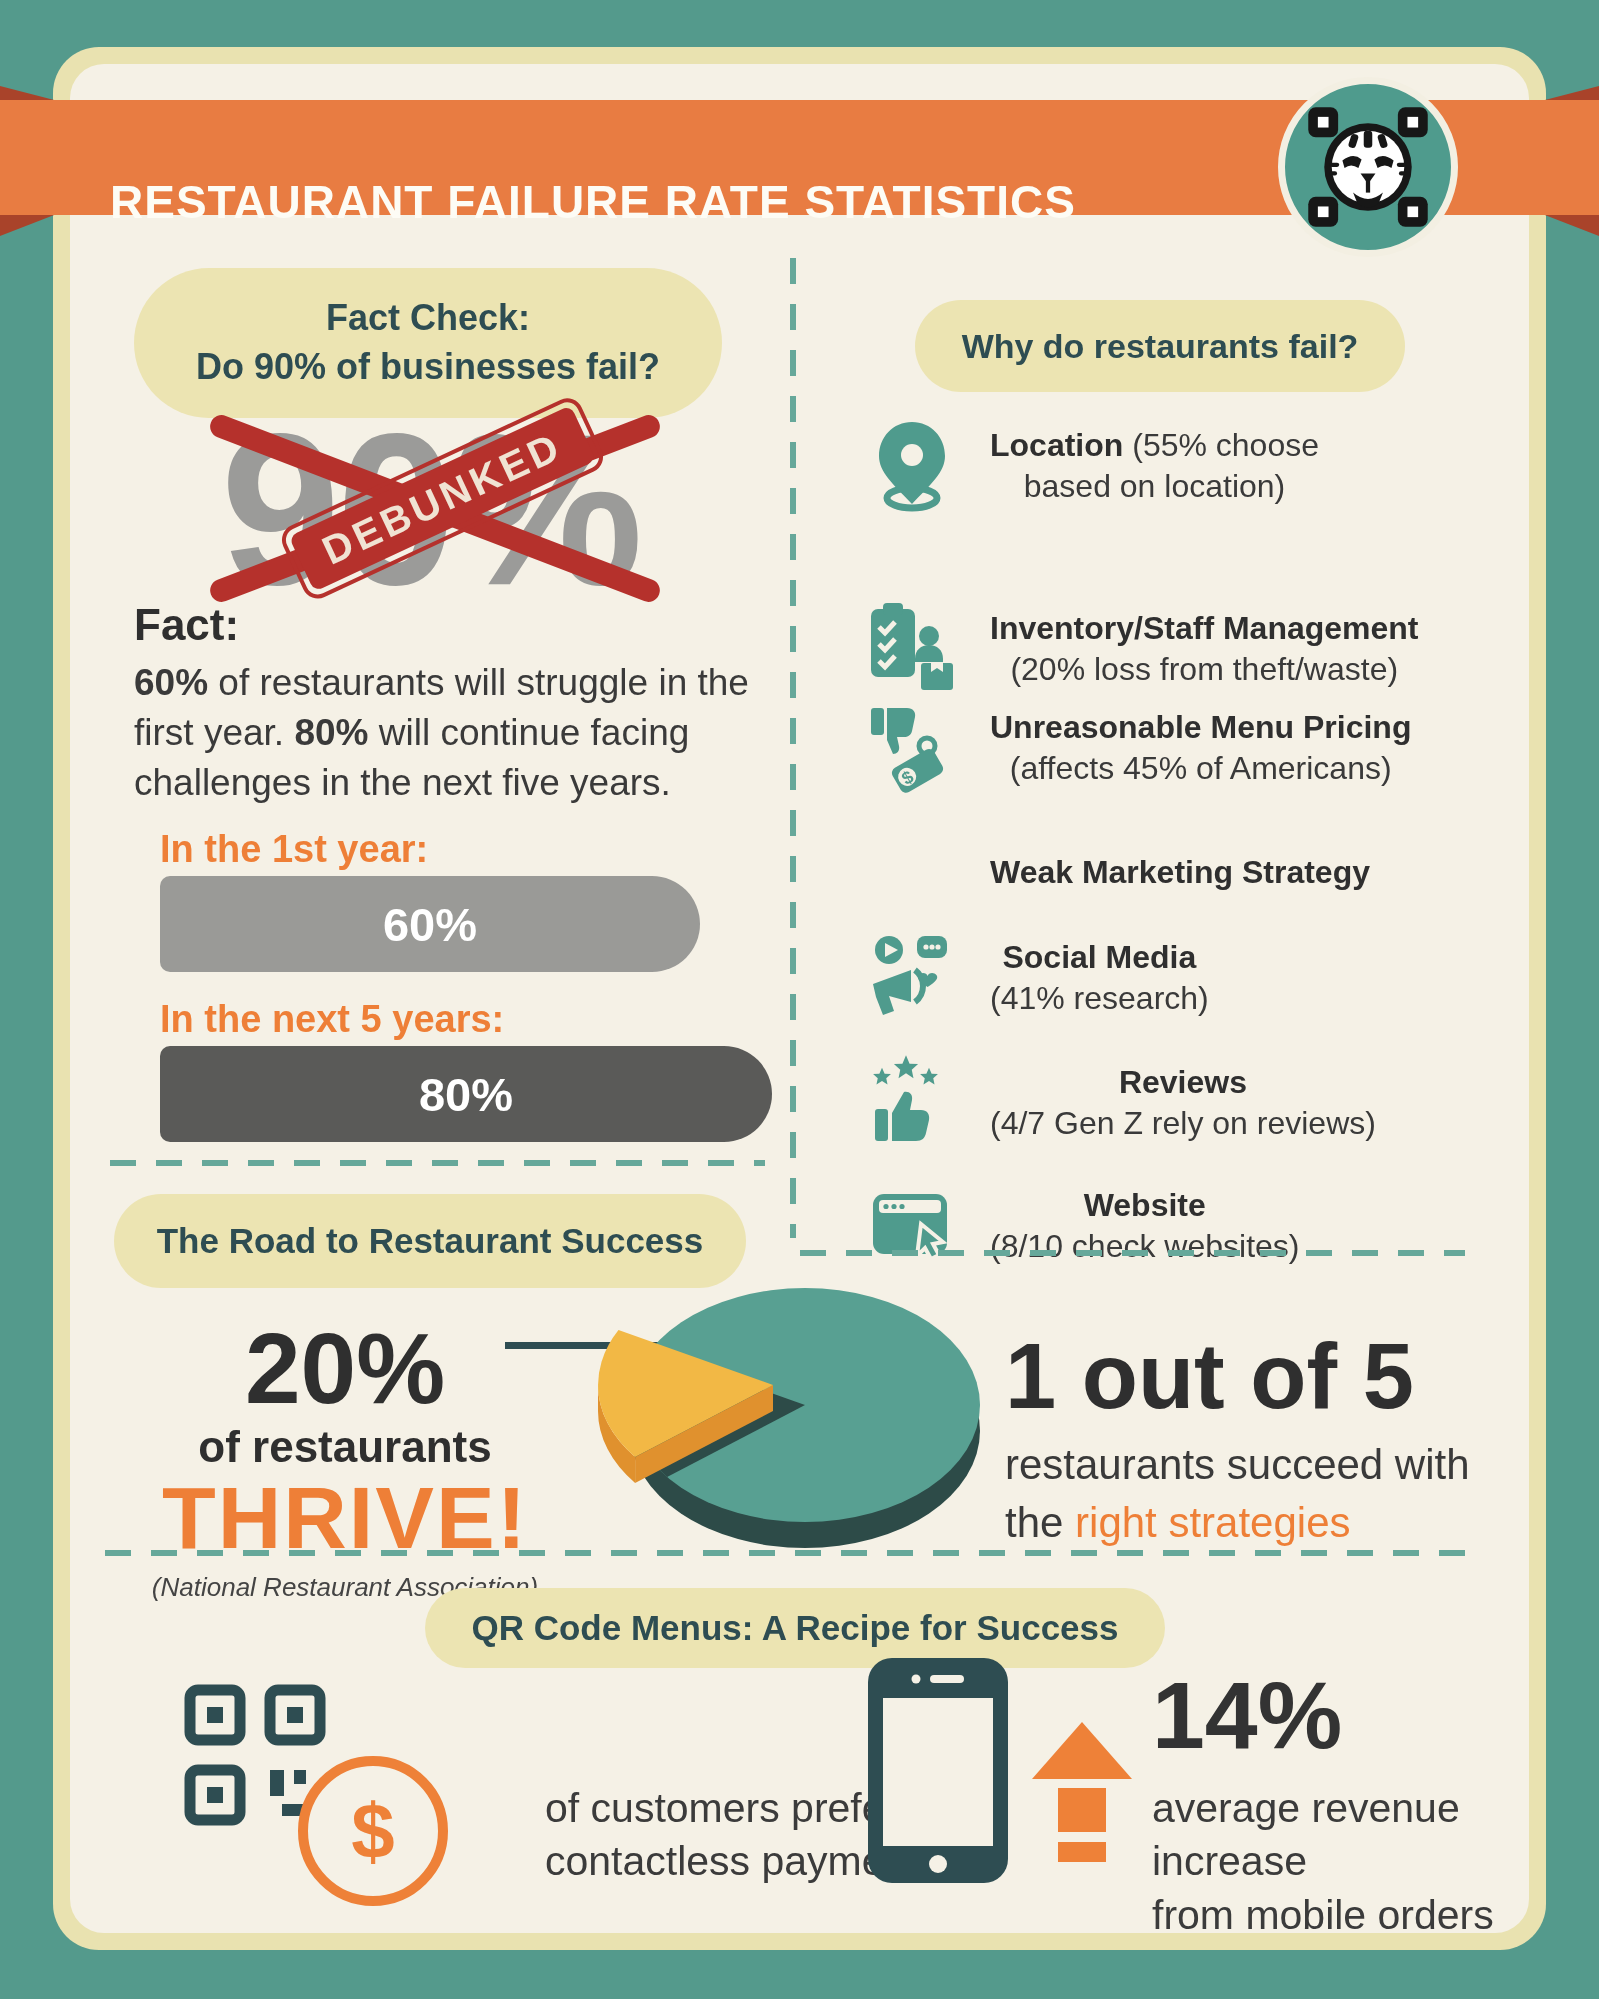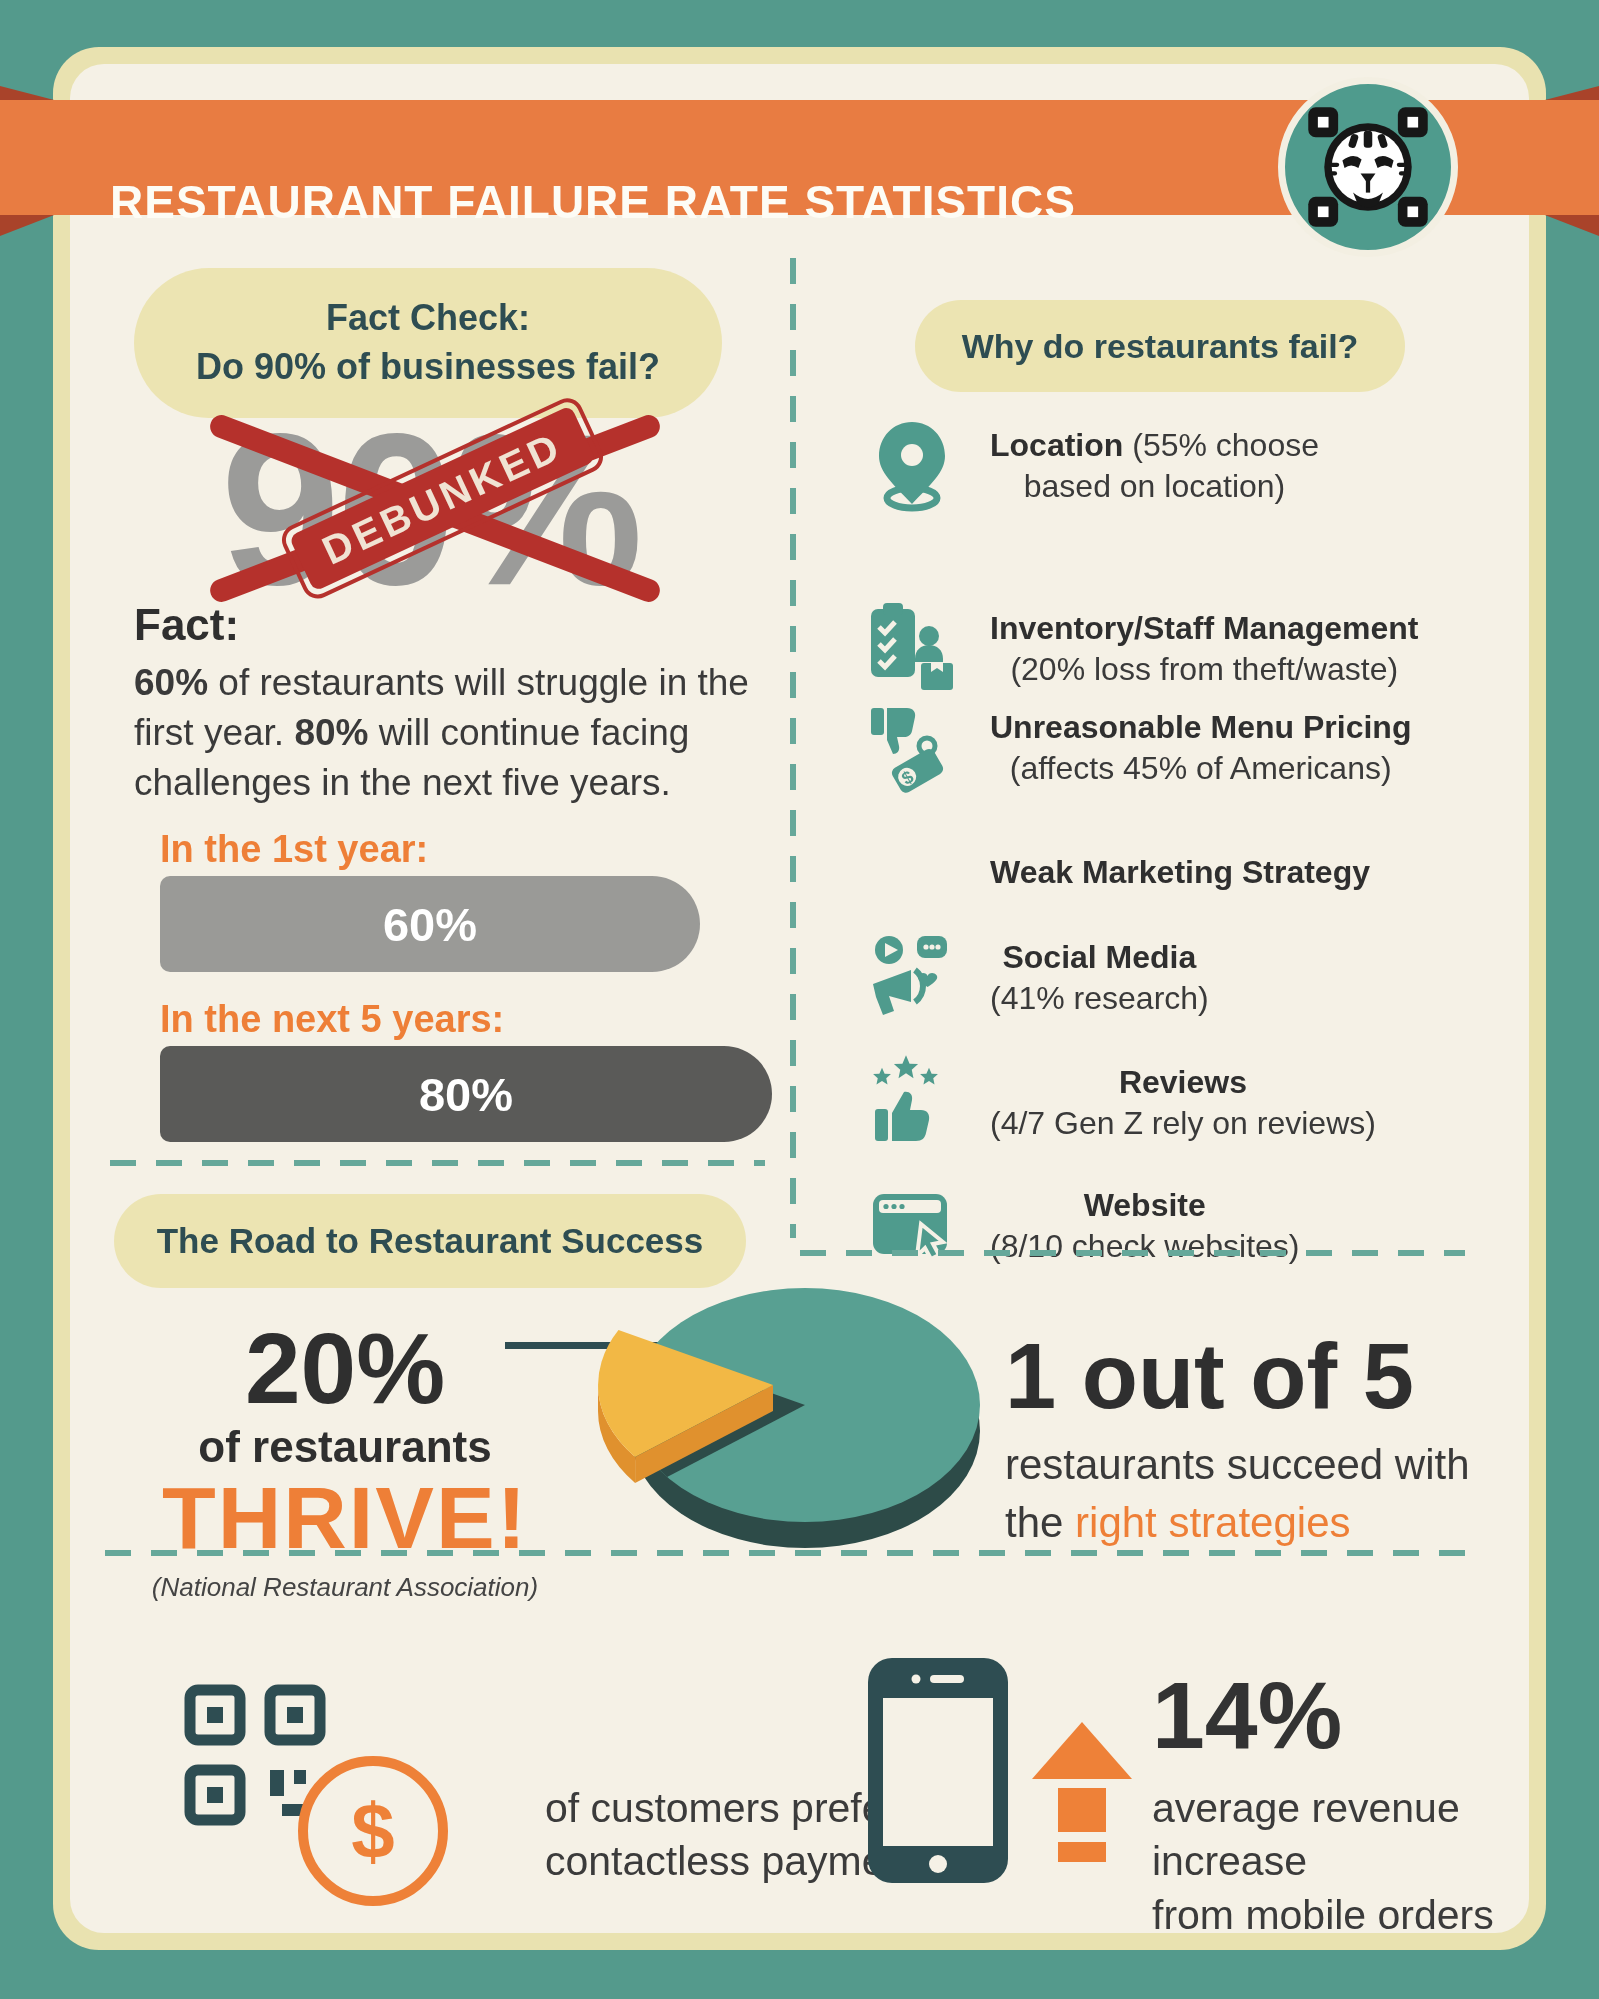--- a/index.html
+++ b/index.html
@@ -294,20 +294,23 @@
   <div class="one-of-five">
     <div class="oof-big">1 out of 5</div>
     <div class="oof-line" style="margin-top:14px;">
       <span>restaurants succeed with</span><br>
       <span>the </span><span class="hl-orange">right strategies</span>
     </div>
   </div>
 
   <div class="dash-h" style="left:105px;top:1550px;width:1360px;"></div>
 
+  <div class="pill" style="left:425px;top:1588px;width:740px;height:80px;font-size:35px;">
+    <span>QR Code Menus: A Recipe for Success</span>
+  </div>
 
   <svg class="abs" style="left:182px;top:1682px;" width="150" height="150" viewBox="0 0 150 150">
     <g fill="none" stroke="#2e4d52" stroke-width="11">
       <rect x="8" y="8" width="50" height="50" rx="8"></rect>
       <rect x="88" y="8" width="50" height="50" rx="8"></rect>
       <rect x="8" y="88" width="50" height="50" rx="8"></rect>
     </g>
     <g fill="#2e4d52">
       <rect x="25" y="25" width="16" height="16"></rect>
       <rect x="105" y="25" width="16" height="16"></rect>

